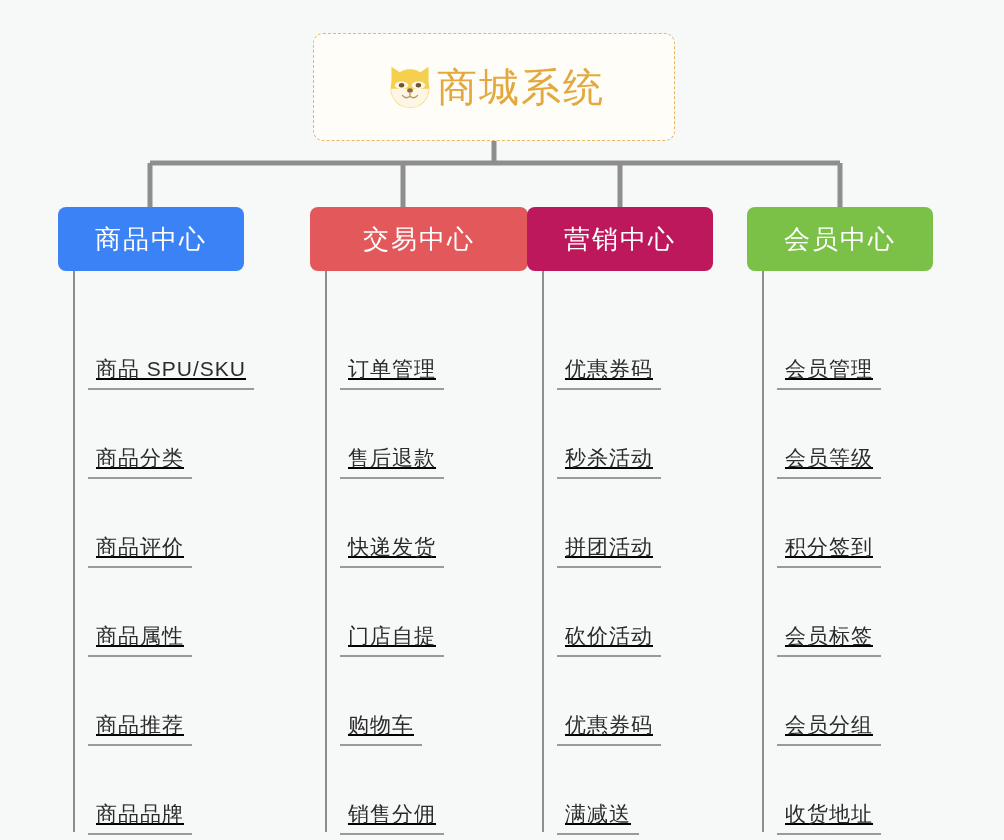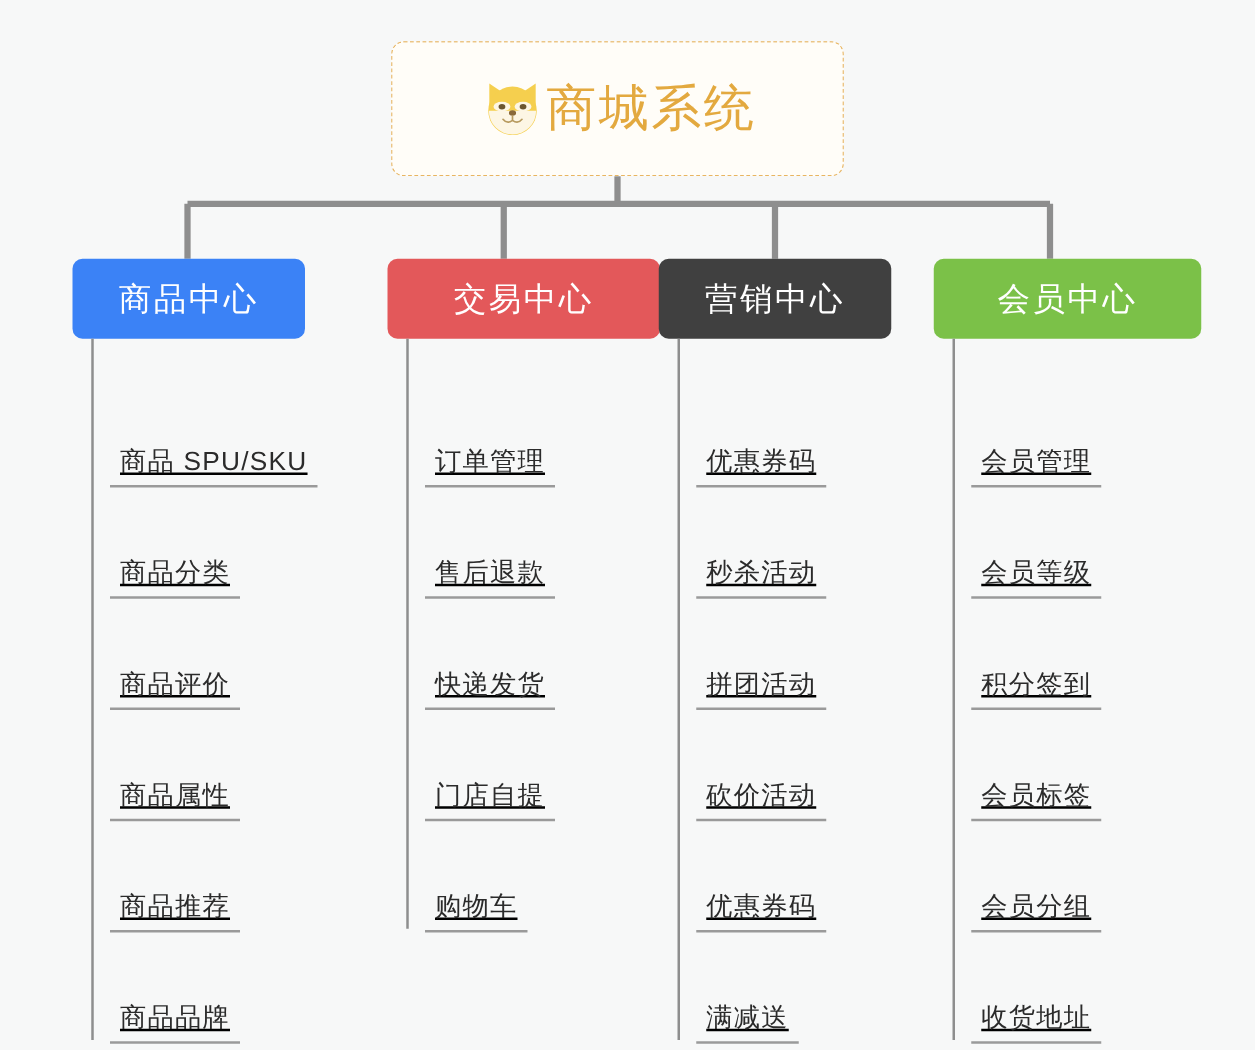--- a/index.html
+++ b/index.html
@@ -158,26 +158,29 @@
       </div>
       <div class="leaf-item">
         <span class="leaf-label">快递发货</span>
       </div>
       <div class="leaf-item">
         <span class="leaf-label">门店自提</span>
       </div>
       <div class="leaf-item">
         <span class="leaf-label">购物车</span>
       </div>
+      <div class="leaf-item">
+        <span class="leaf-label">销售分佣</span>
+      </div>
     <div style="position: absolute; left: 15px; top: 0px; bottom: 3px; width: 2px; background: rgb(142, 142, 142);"></div>
       </div>
   </div>
 
   <div class="column" id="col-2" style="left:527px;">
-    <div class="cat-box" style="background: #404040; width: 186px;">
+    <div class="cat-box" style="background: #be185d; width: 186px;">
       <span>营销中心</span>
     </div>
     <div class="leaf-list">
       <div class="leaf-item">
         <span class="leaf-label">优惠券码</span>
       </div>
       <div class="leaf-item">
         <span class="leaf-label">秒杀活动</span>
       </div>
       <div class="leaf-item">
@@ -190,21 +193,21 @@
         <span class="leaf-label">优惠券码</span>
       </div>
       <div class="leaf-item">
         <span class="leaf-label">满减送</span>
       </div>
     <div style="position: absolute; left: 15px; top: 0px; bottom: 3px; width: 2px; background: rgb(142, 142, 142);"></div>
       </div>
   </div>
 
   <div class="column" id="col-3" style="left:747px;">
-    <div class="cat-box" style="background: rgb(123, 193, 72); width: 214px;">
+    <div class="cat-box" style="background: rgb(123, 193, 72); width: 186px;">
       <span>会员中心</span>
     </div>
     <div class="leaf-list">
       <div class="leaf-item">
         <span class="leaf-label">会员管理</span>
       </div>
       <div class="leaf-item">
         <span class="leaf-label">会员等级</span>
       </div>
       <div class="leaf-item">

